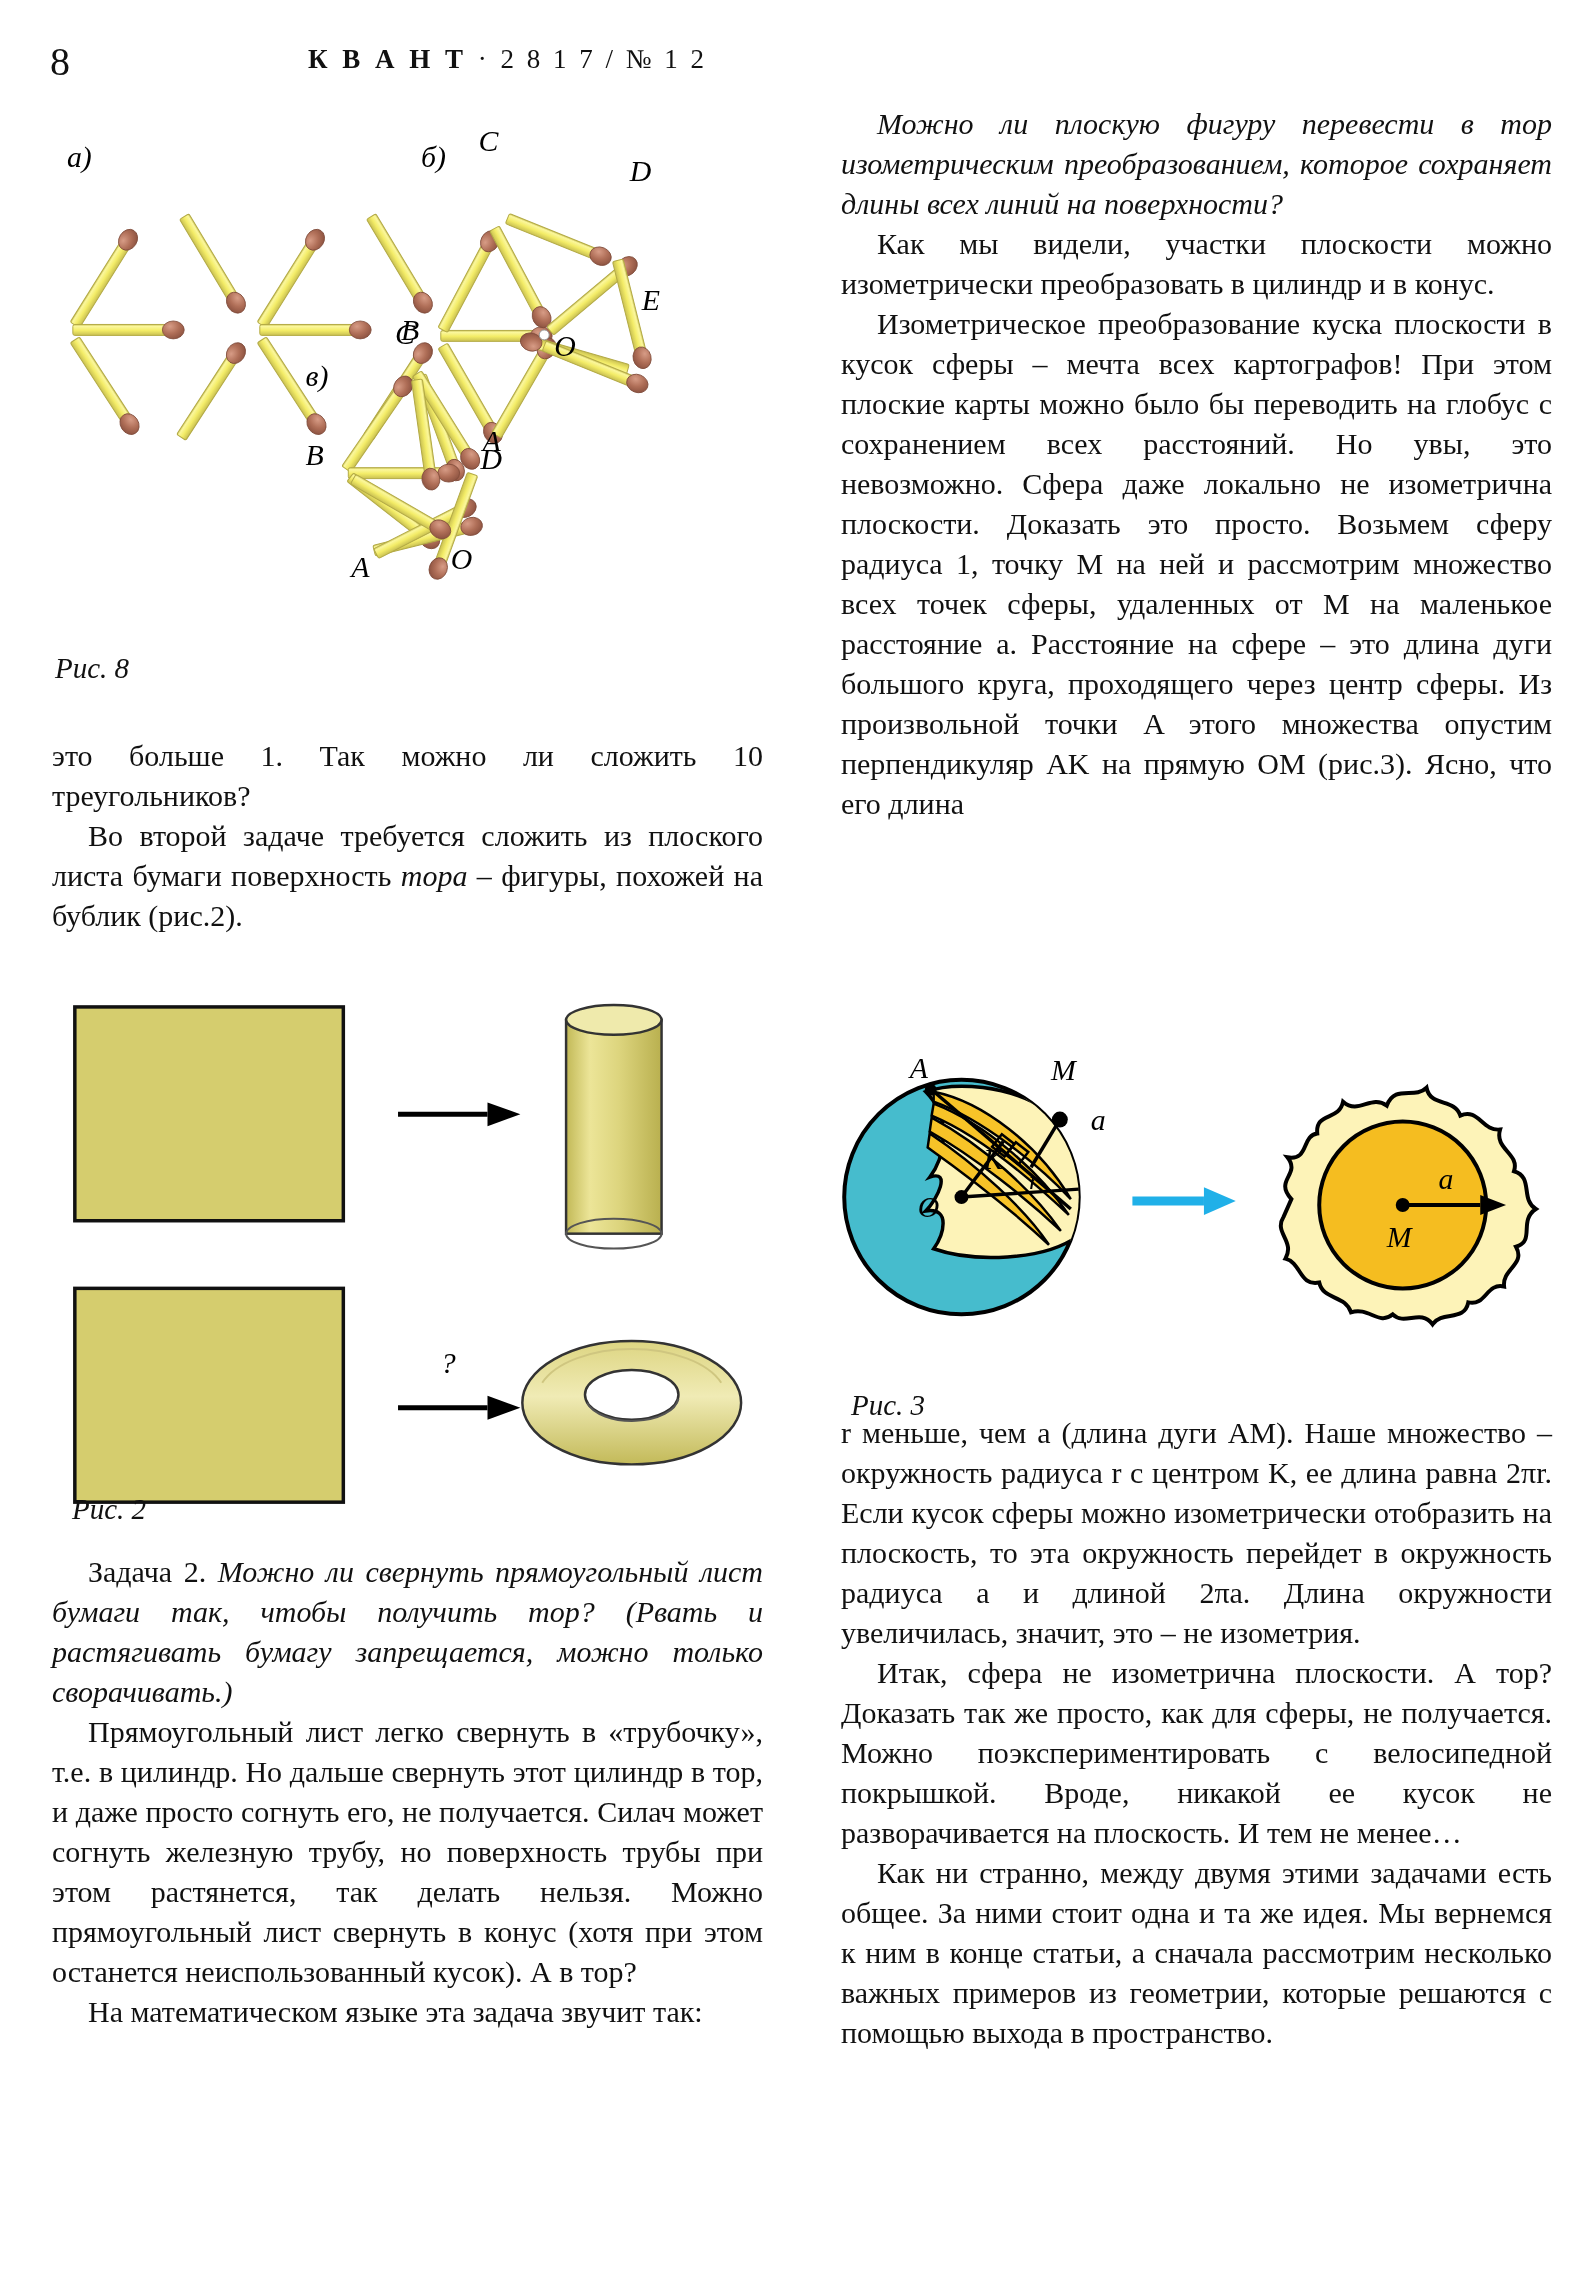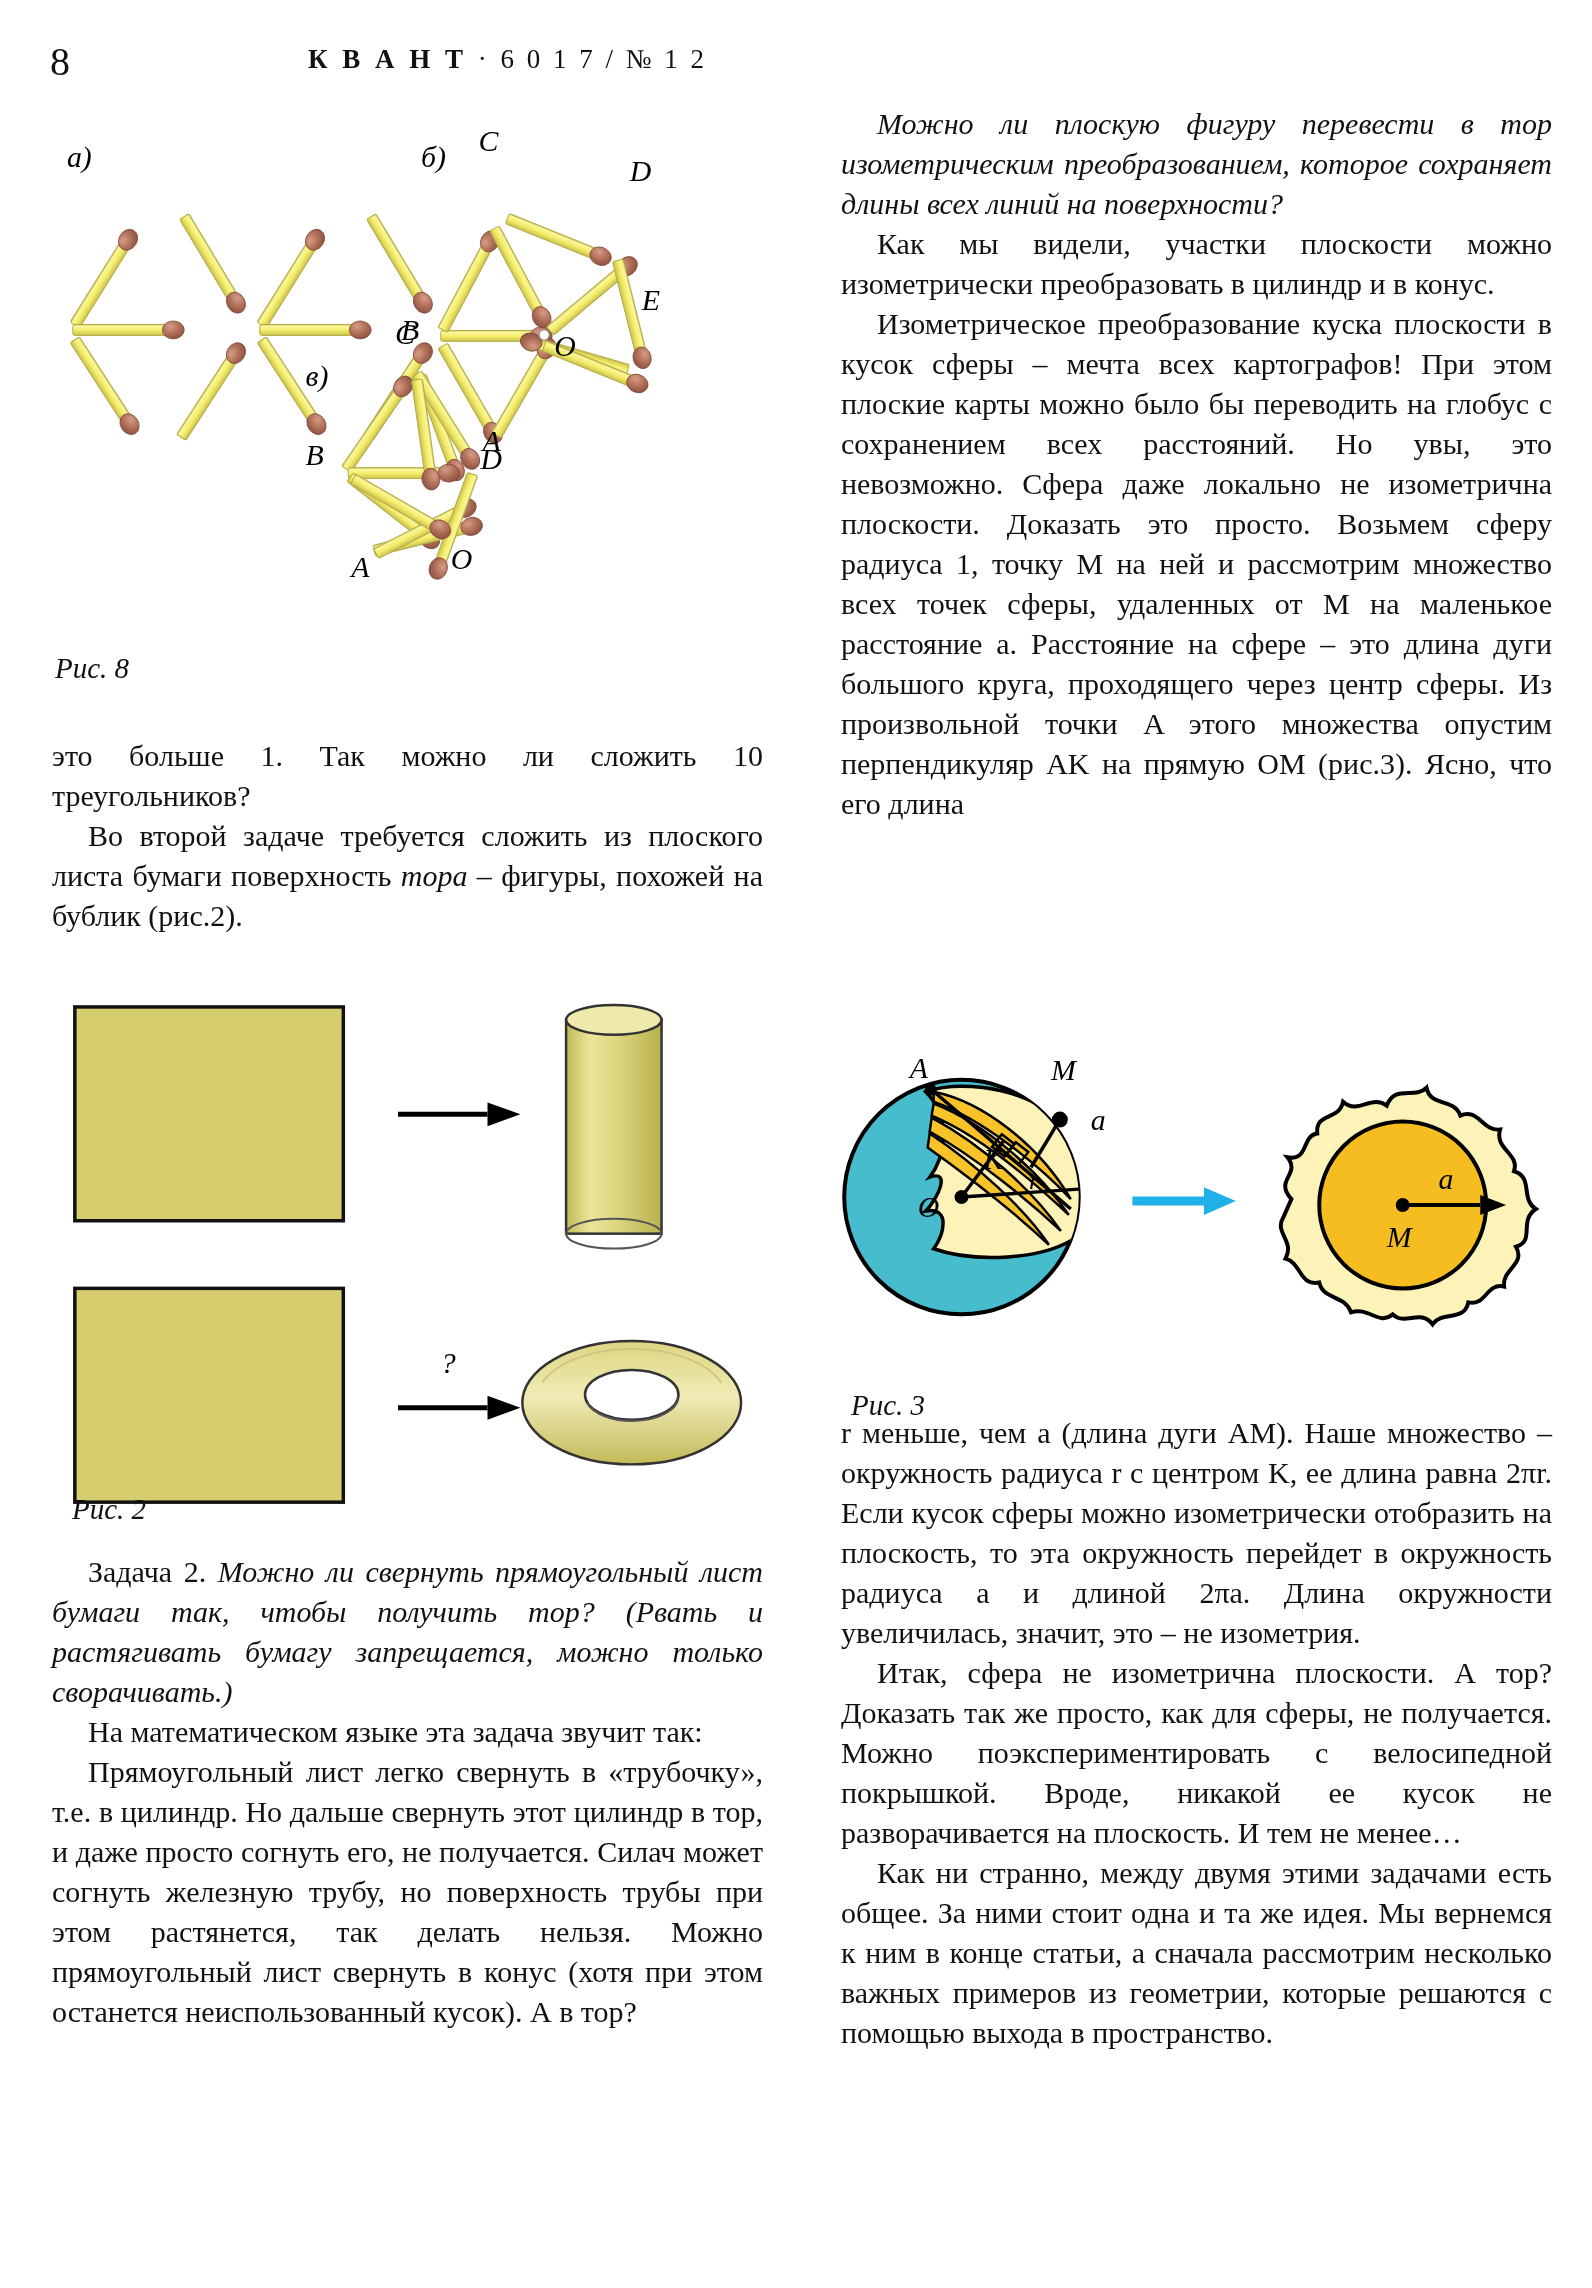--- a/index.html
+++ b/index.html
@@ -71,21 +71,21 @@
 </head>
 <body>
 
 <div class="page">
 
   <div class="hdr">
     <div class="pageno">8</div>
     <div class="mast">
       <span>К В А Н Т</span>
       <span class="issue">·</span>
-      <span class="issue">6 0 1 7 / № 1 2</span>
+      <span class="issue">2 8 1 7 / № 1 2</span>
     </div>
   </div>
 
   <div id="fig1">
     <svg width="716" height="577" viewBox="0 0 720 580">
       <defs>
         <linearGradient id="stk" x1="0" y1="0" x2="0" y2="1">
           <stop offset="0%" stop-color="#cfc65c"></stop>
           <stop offset="18%" stop-color="#fbf79c"></stop>
           <stop offset="55%" stop-color="#f3ec67"></stop>
@@ -222,22 +222,22 @@
   </div>
   <div class="cap2 caption">Рис. 2</div>
 
   <div class="col col-left" style="top:736px;">
     <p class="body noind">это больше 1. Так можно ли сложить 10 треугольников?</p>
     <p class="body"><span>Во второй задаче требуется сложить из плоского листа бумаги поверхность </span><i>тора</i><span> – фигуры, похожей на бублик (рис.2).</span></p>
   </div>
 
   <div class="col col-left" style="top:1552px;">
     <p class="body task"><span class="tasklbl">Задача 2.</span><span> Можно ли свернуть прямоугольный лист бумаги так, чтобы получить тор? (Рвать и растягивать бумагу запрещается, можно только сворачивать.)</span></p>
+    <p class="body">Прямоугольный лист легко свернуть в «трубочку», т.е. в цилиндр. Но дальше свернуть этот цилиндр в тор, и даже просто согнуть его, не получается. Силач может согнуть железную трубу, но поверхность трубы при этом растянется, так делать нельзя. Можно прямоугольный лист свернуть в конус (хотя при этом останется неиспользованный кусок). А в тор?</p>
     <p class="body">На математическом языке эта задача звучит так:</p>
-    <p class="body">Прямоугольный лист легко свернуть в «трубочку», т.е. в цилиндр. Но дальше свернуть этот цилиндр в тор, и даже просто согнуть его, не получается. Силач может согнуть железную трубу, но поверхность трубы при этом растянется, так делать нельзя. Можно прямоугольный лист свернуть в конус (хотя при этом останется неиспользованный кусок). А в тор?</p>
   </div>
 
   <div class="col col-right" style="top:104px;">
     <p class="body task">Можно ли плоскую фигуру перевести в тор изометрическим преобразованием, которое сохраняет длины всех линий на поверхности?</p>
     <p class="body">Как мы видели, участки плоскости можно изометрически преобразовать в цилиндр и в конус.</p>
     <p class="body">Изометрическое преобразование куска плоскости в кусок сферы – мечта всех картографов! При этом плоские карты можно было бы переводить на глобус с сохранением всех расстояний. Но увы, это невозможно. Сфера даже локально не изометрична плоскости. Доказать это просто. Возьмем сферу радиуса 1, точку M на ней и рассмотрим множество всех точек сферы, удаленных от M на маленькое расстояние a. Расстояние на сфере – это длина дуги большого круга, проходящего через центр сферы. Из произвольной точки A этого множества опустим перпендикуляр AK на прямую OM (рис.3). Ясно, что его длина</p>
   </div>
 
   <div id="fig3">
     <svg width="726" height="318" viewBox="0 0 730 320">

